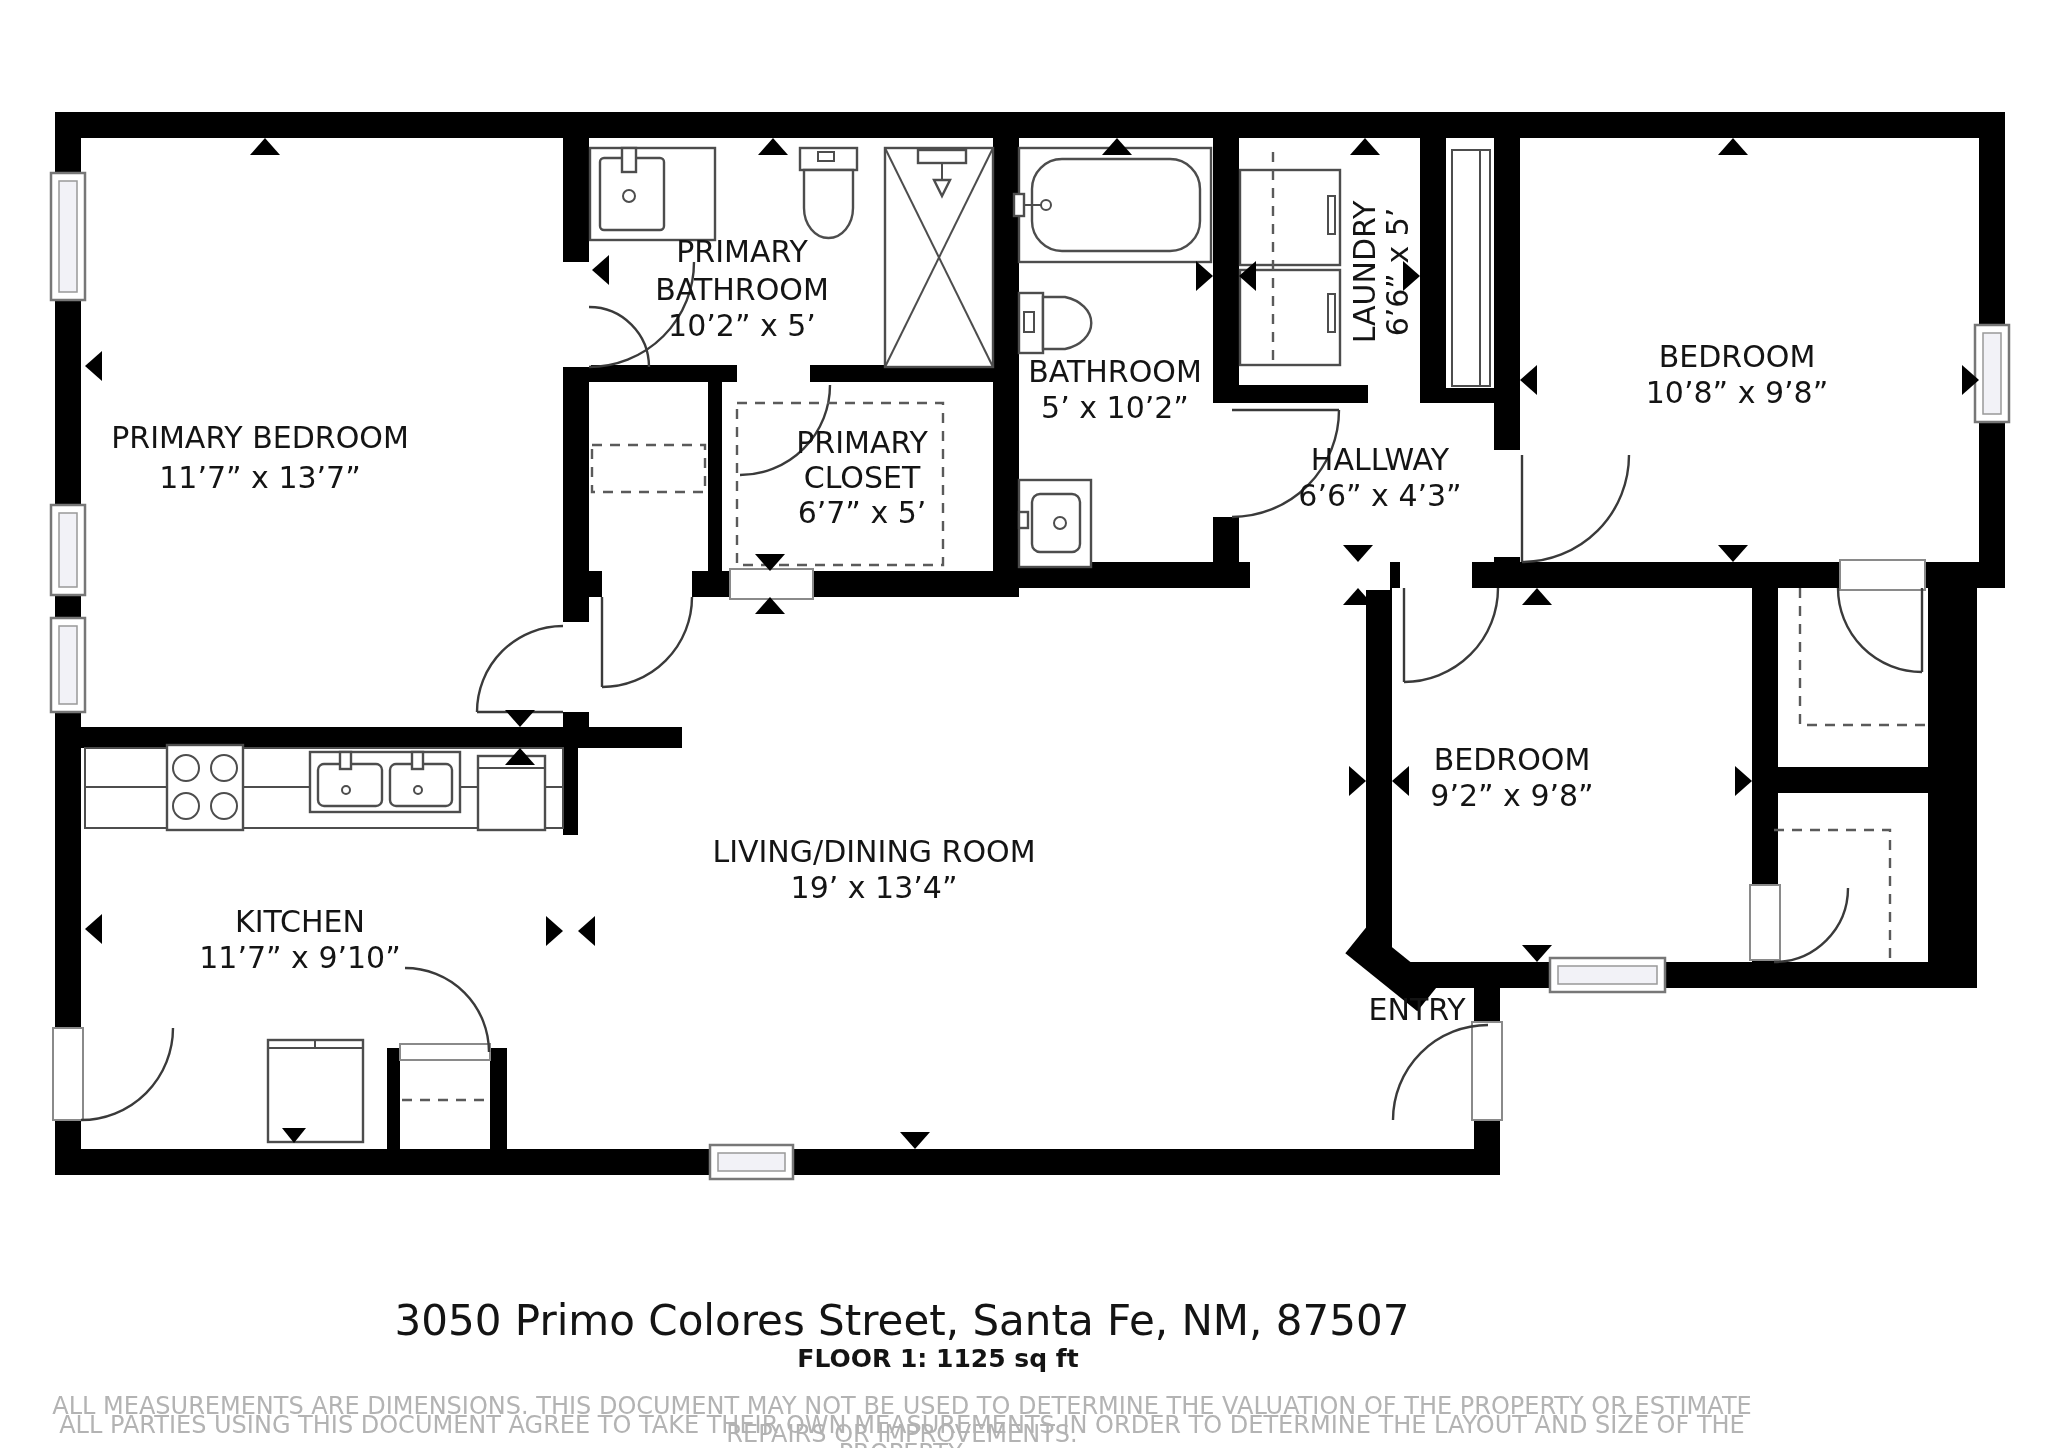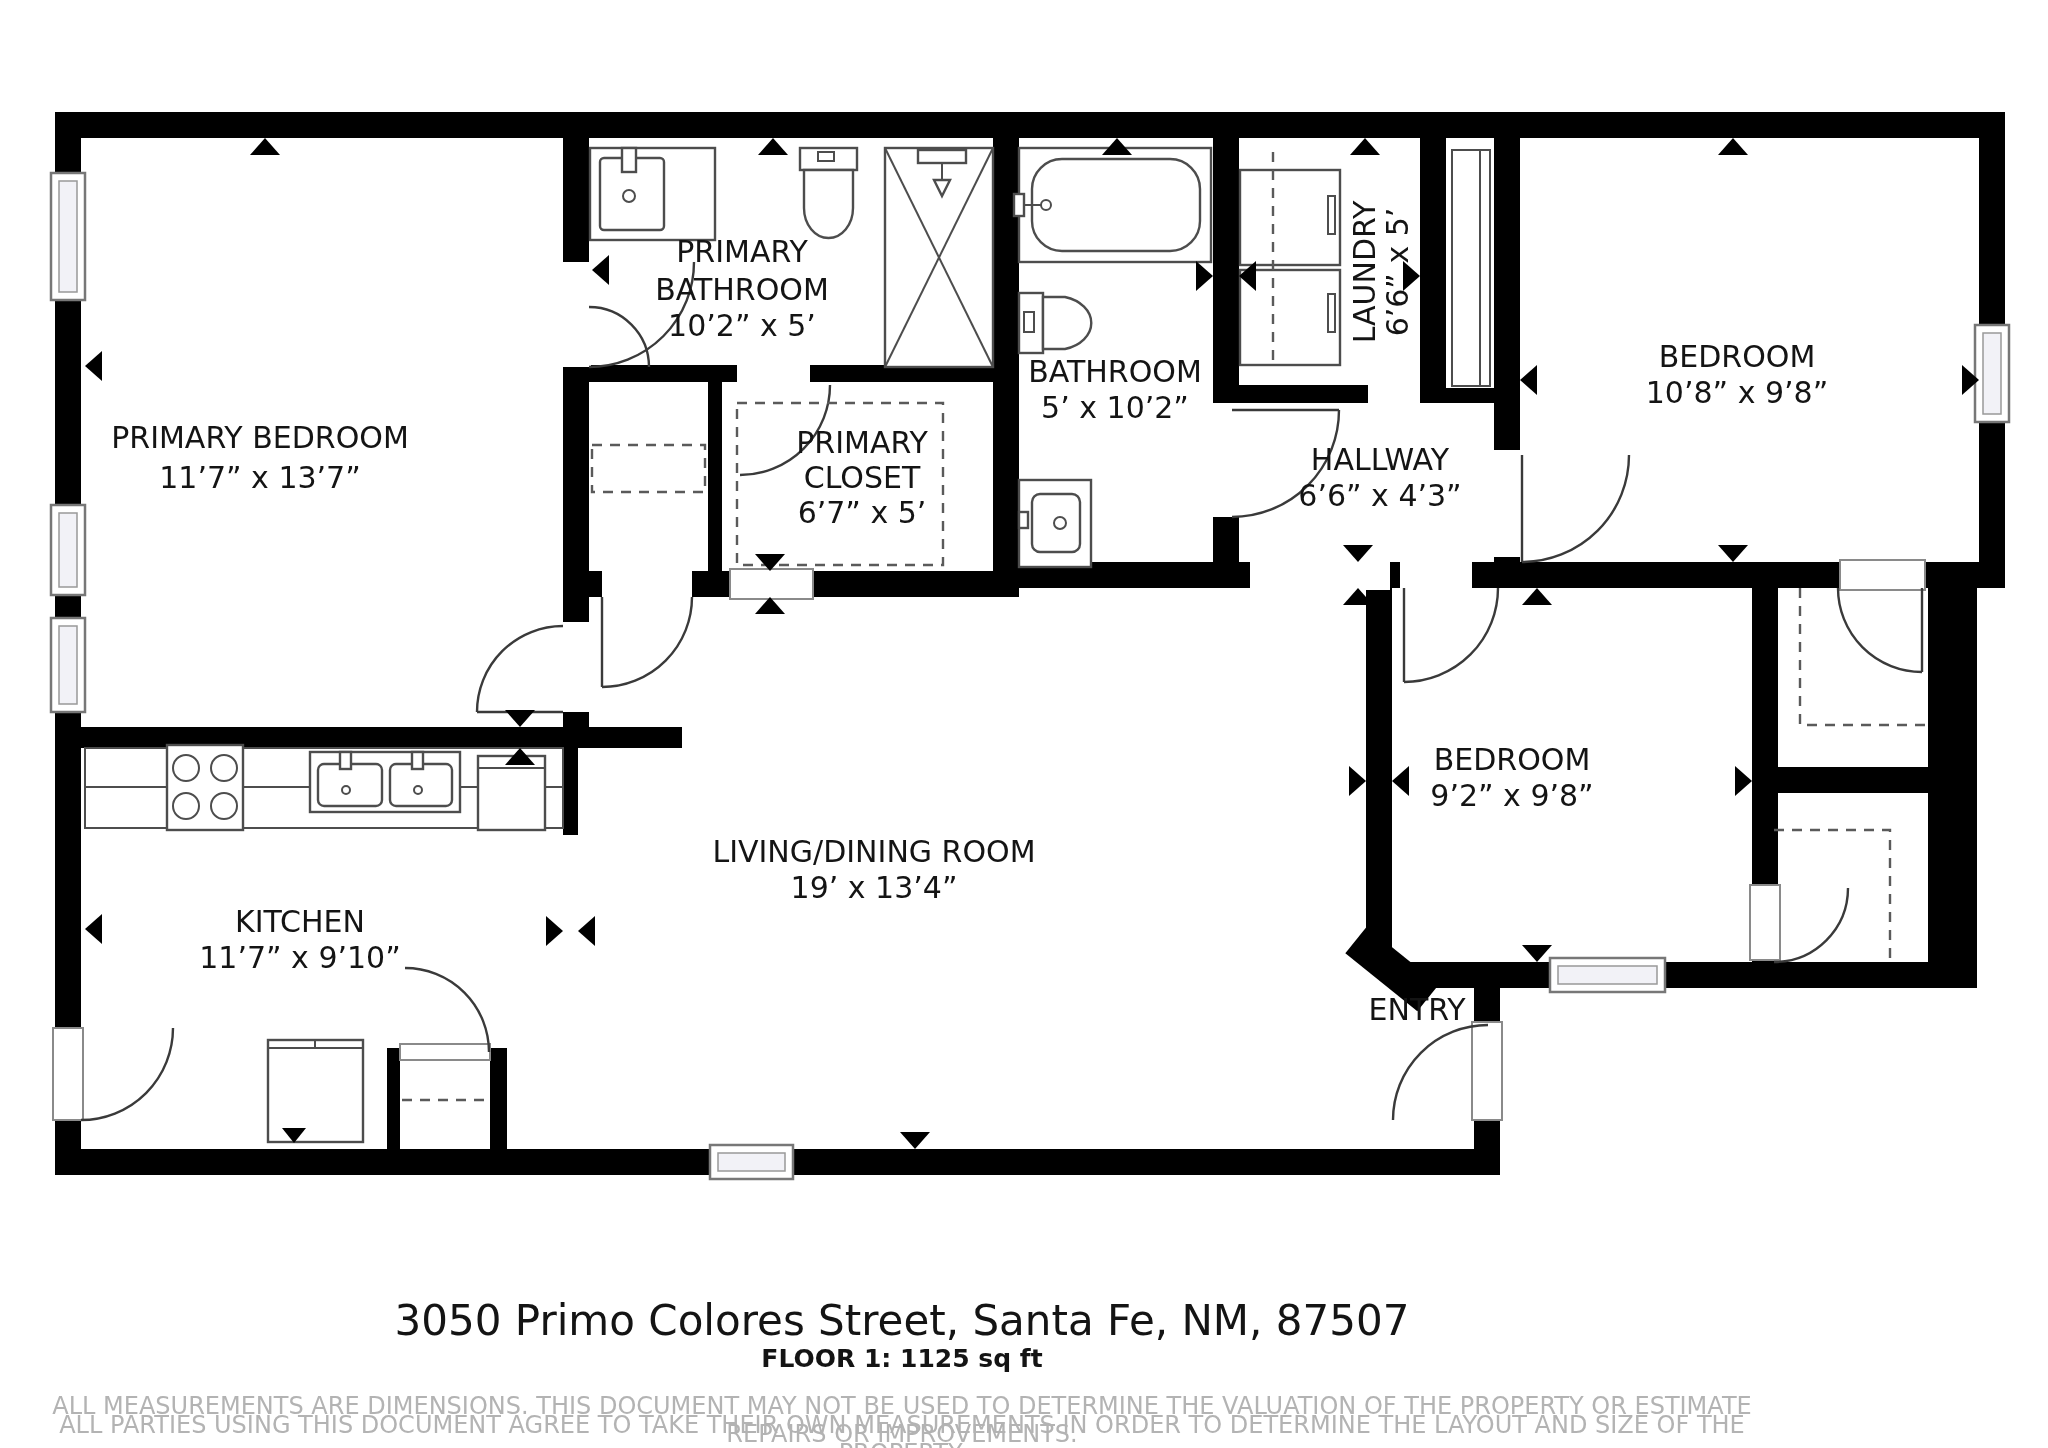--- a/index.html
+++ b/index.html
@@ -12,21 +12,21 @@
   .win{fill:#ffffff;stroke:#777777;stroke-width:2.5;}
   .win-in{fill:#f2f2f7;stroke:#999999;stroke-width:1.5;}
   .fix{fill:#ffffff;stroke:#4d4d4d;stroke-width:2.4;}
   .fixline{fill:none;stroke:#4d4d4d;stroke-width:2;}
   .door{fill:none;stroke:#3a3a3a;stroke-width:2.4;}
   .dash{fill:none;stroke:#5a5a5a;stroke-width:2.4;stroke-dasharray:10 8;}
   .mk{fill:#000000;}
   .room-name,.room-dims{fill:#141414;font-size:30px;font-family:"DejaVu Sans","Liberation Sans",sans-serif;}
   .footer{position:absolute;left:0;width:1804px;text-align:center;color:#141414;}
   .addr{top:1296px;font-size:42px;}
-  .floorline{top:1344px;font-size:25px;font-weight:bold;}
+  .floorline{top:1344px;font-size:25px;font-weight:bold;padding-left:36px;}
   .totalline{top:1366px;font-size:26px;font-weight:bold;}
   .disc1{top:1392px;font-size:24px;color:#b3b3b3;}
   .disc2{top:1411px;font-size:24px;color:#b3b3b3;}
 </style>
 </head>
 <body>
 
 <div class="page">
 <svg width="2048" height="1448" viewBox="0 0 2048 1448">
 

